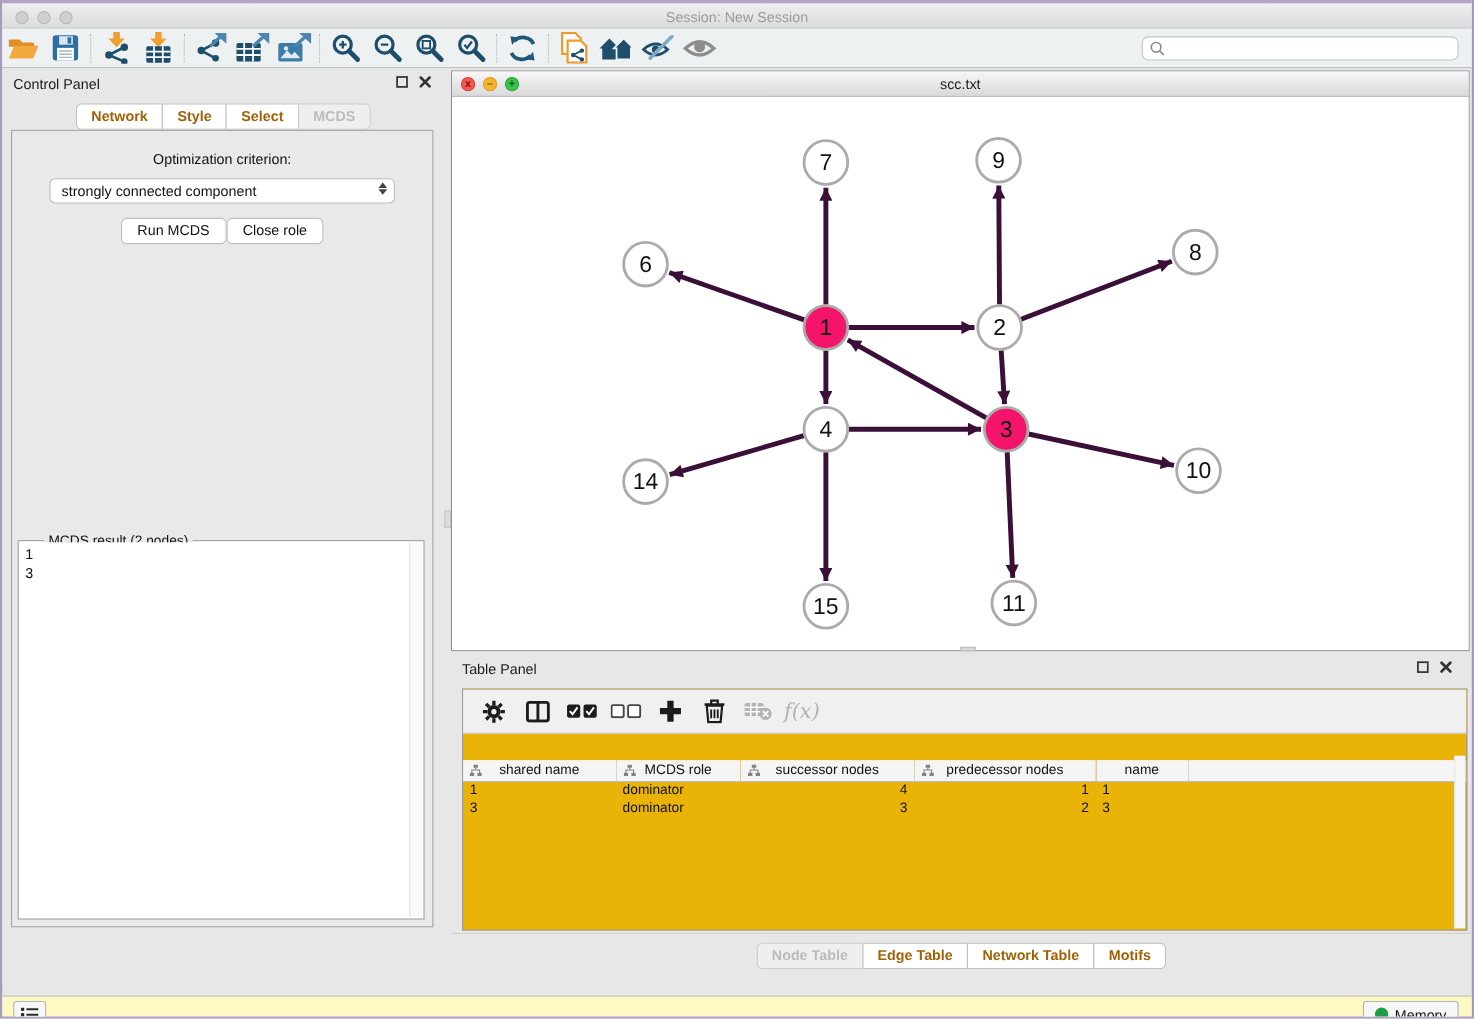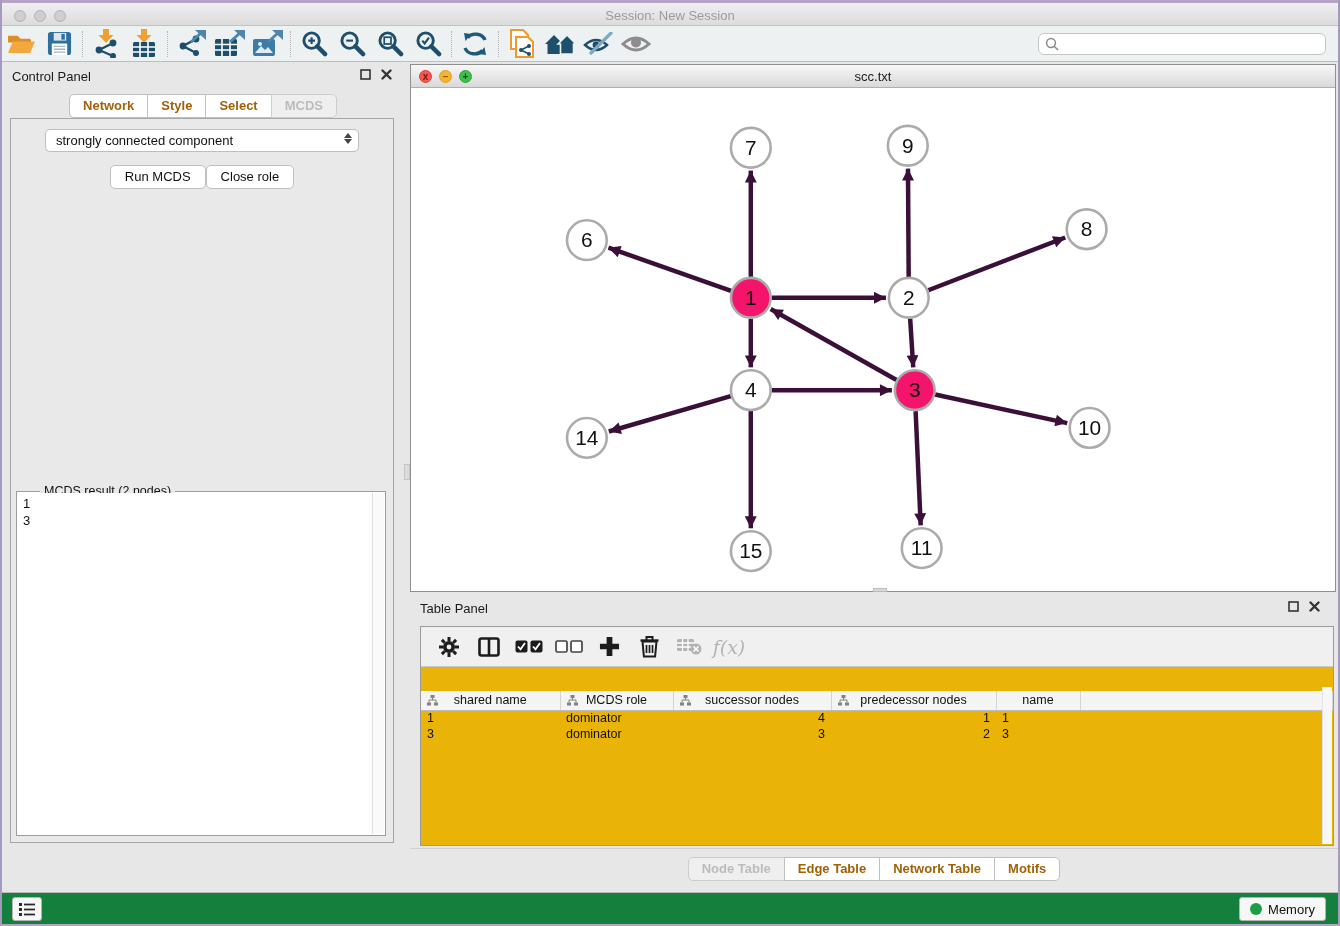--- a/index.html
+++ b/index.html
@@ -85,21 +85,21 @@
   table.grid { border-collapse:collapse; table-layout:fixed; width:100%;margin-top:24px; }
   table.grid th { height:19px; background:#f4f4f4; border-bottom:1px solid #bdbdbd; border-right:1px solid #d4d4d4;
     font-size:12.5px; font-weight:400; color:#111; position:relative; text-align:center; }
   table.grid th .treeicon { position:absolute; left:6px; top:4px; }
   table.grid td { height:16px; font-size:12.5px; color:#111; padding:0 6px; }
   td.al { text-align:left; } td.ar { text-align:right; padding-right:13px; }
   .tp-scrollstrip { position:absolute; right:1px; top:60px; bottom:1px; width:10px; background:#f7f7f7; border-left:1px solid #e4e4e4; }
   .tp-tabs { position:absolute; left:0; right:0; bottom:10px; text-align:center; border-top:1px solid #d0d0d0; padding-top:8px; }
 
   
-  .statusbar { position:absolute; left:0; right:0; bottom:0; height:32px; background:#15803d; border-top:1px solid #b9b9b9; }
+  .statusbar { position:absolute; left:0; right:0; bottom:0; height:19px; background:#fef9c3; border-top:1px solid #b9b9b9; }
   .sb-left { position:absolute; left:10px; top:4px; width:30px; height:24px; background:#f7f7f7; border:1px solid #b4b4b4;
     border-radius:3px; display:flex; align-items:center; justify-content:center; }
   .sb-mem { position:absolute; right:12px; top:4px; height:24px; background:#f7f7f7; border:1px solid #b4b4b4;
     border-radius:3px; display:flex; align-items:center; gap:6px; padding:0 10px; font-size:13px; color:#111; }
   .memdot { width:12px; height:12px; border-radius:50%; background:#1d9e45; }
   .xicon path { stroke:#333; stroke-width:2.4; stroke-linecap:round; }
 </style>
 </head>
 <body>
 
@@ -268,20 +268,21 @@
       </div>
       <div class="seg-row">
         <span class="seg">
           <span>Network</span>
           <span>Style</span>
           <span>Select</span>
           <span class="sel">MCDS</span>
         </span>
       </div>
       <div class="cp-body">
+        <div class="opt-label">Optimization criterion:</div>
         <div class="selectbox">
           <span>strongly connected component</span>
           <span class="stepper">
               <i class="up"></i>
               <i class="dn"></i>
             </span>
         </div>
         <div class="btn-row">
           <button class="pushbtn">Run MCDS</button>
           <button class="pushbtn">Close role</button>

